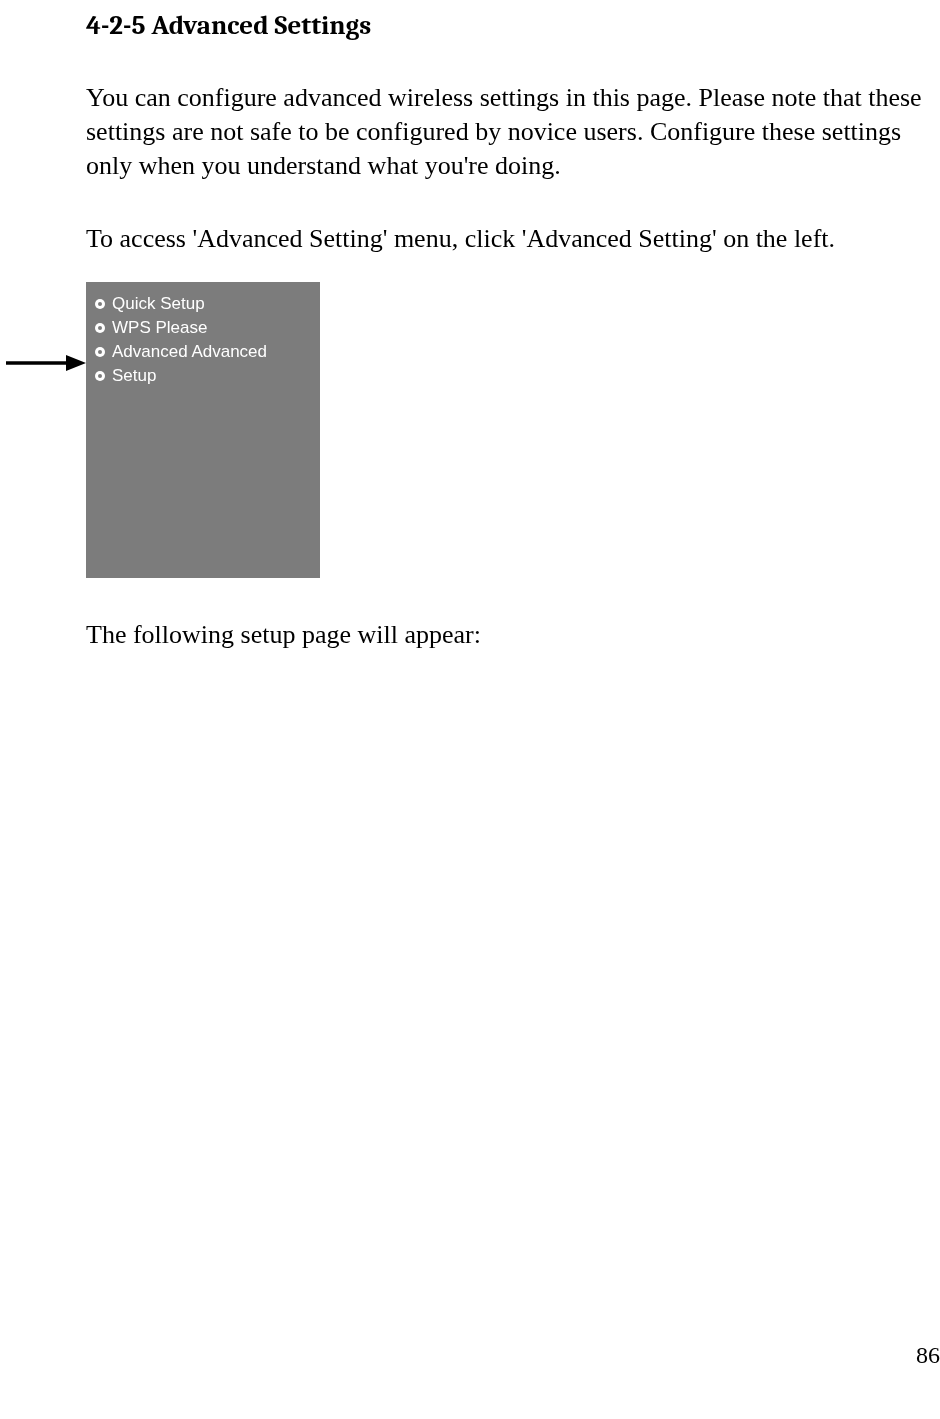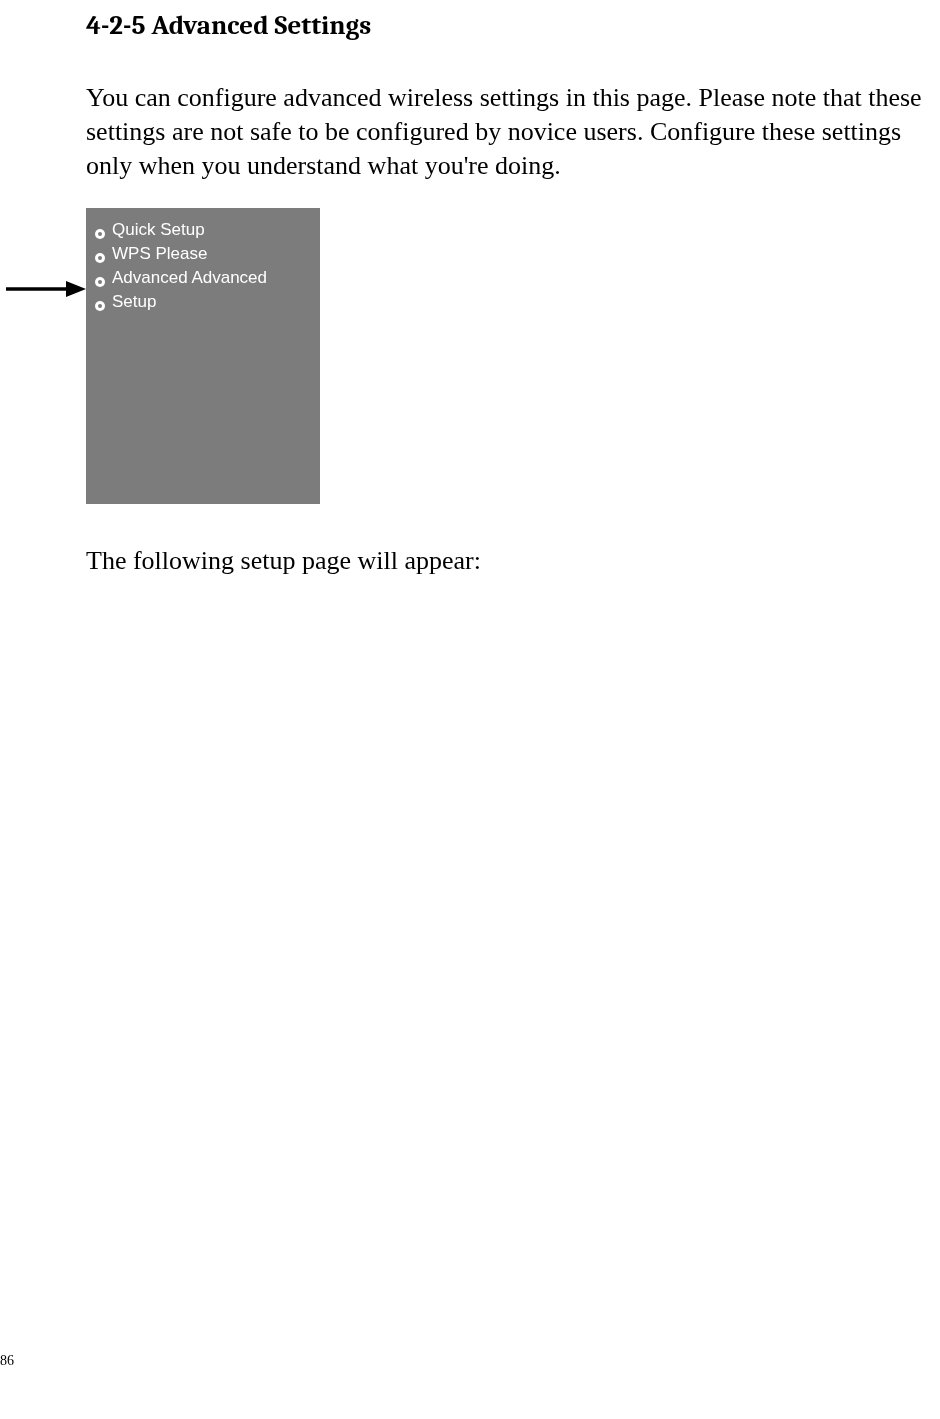--- a/index.html
+++ b/index.html
@@ -53,21 +53,21 @@
       height: 18px;
     }
     .menu-screenshot {
       width: 234px;
       height: 296px;
       background: #7c7c7c;
       padding: 10px 8px;
     }
     .menu-item {
       display: flex;
-      align-items: flex-end;
+      align-items: center;
       gap: 6px;
       padding: 2px 0;
     }
     .bullet {
       width: 12px;
       height: 12px;
       flex-shrink: 0;
     }
     .bullet-outer {
       fill: #fff;
@@ -78,34 +78,35 @@
     .menu-label {
       color: #fff;
       font-family: Arial, Helvetica, sans-serif;
       font-size: 17px;
     }
     .page-number {
       position: absolute;
       bottom: 50px;
       left: 0;
       width: 100%;
-      text-align: left;
+      text-align: right;
       font-family: "Times New Roman", Times, serif;
-      font-size: 14px;
+      font-size: 24px;
       color: #000;
     }
   </style>
 </head>
 <body>
 
 <div class="content">
   <h2 class="heading">4-2-5 Advanced Settings</h2>
 
   <p class="para">You can configure advanced wireless settings in this page. Please note that these settings are not safe to be configured by novice users. Configure these settings only when you understand what you're doing.</p>
 
+  <p class="para">To access 'Advanced Setting' menu, click 'Advanced Setting' on the left.</p>
 
   <div class="figure-row">
     <div class="arrow">
       <svg class="arrow-svg" viewBox="0 0 80 18">
         <line x1="0" y1="9" x2="62" y2="9" stroke="#000" stroke-width="3.5"></line>
         <polygon points="60,1 80,9 60,17" fill="#000"></polygon>
       </svg>
     </div>
     <div class="menu-screenshot">
       <div class="menu-item">

